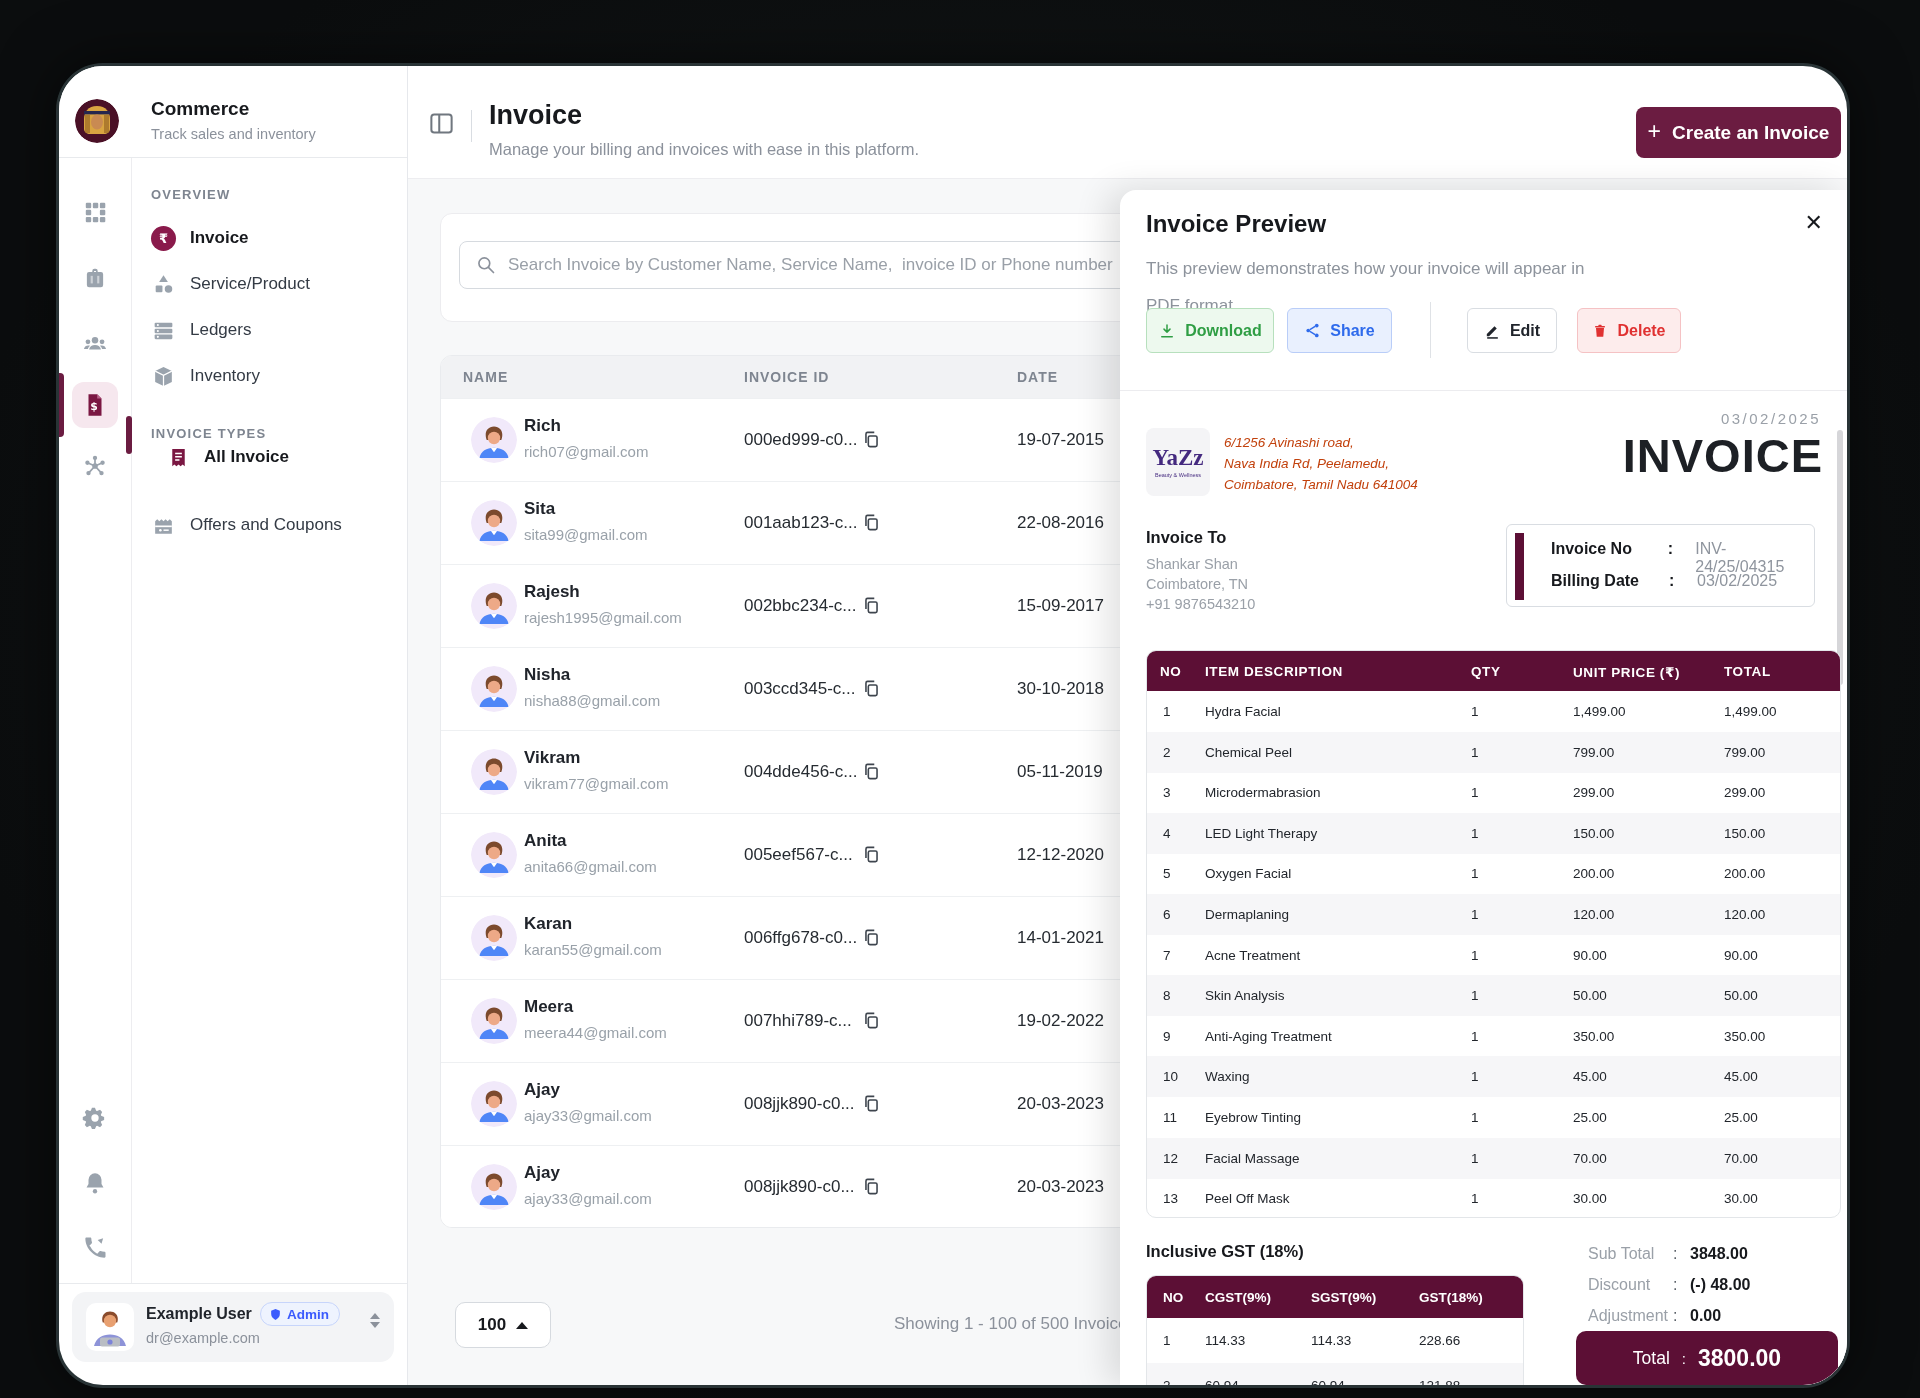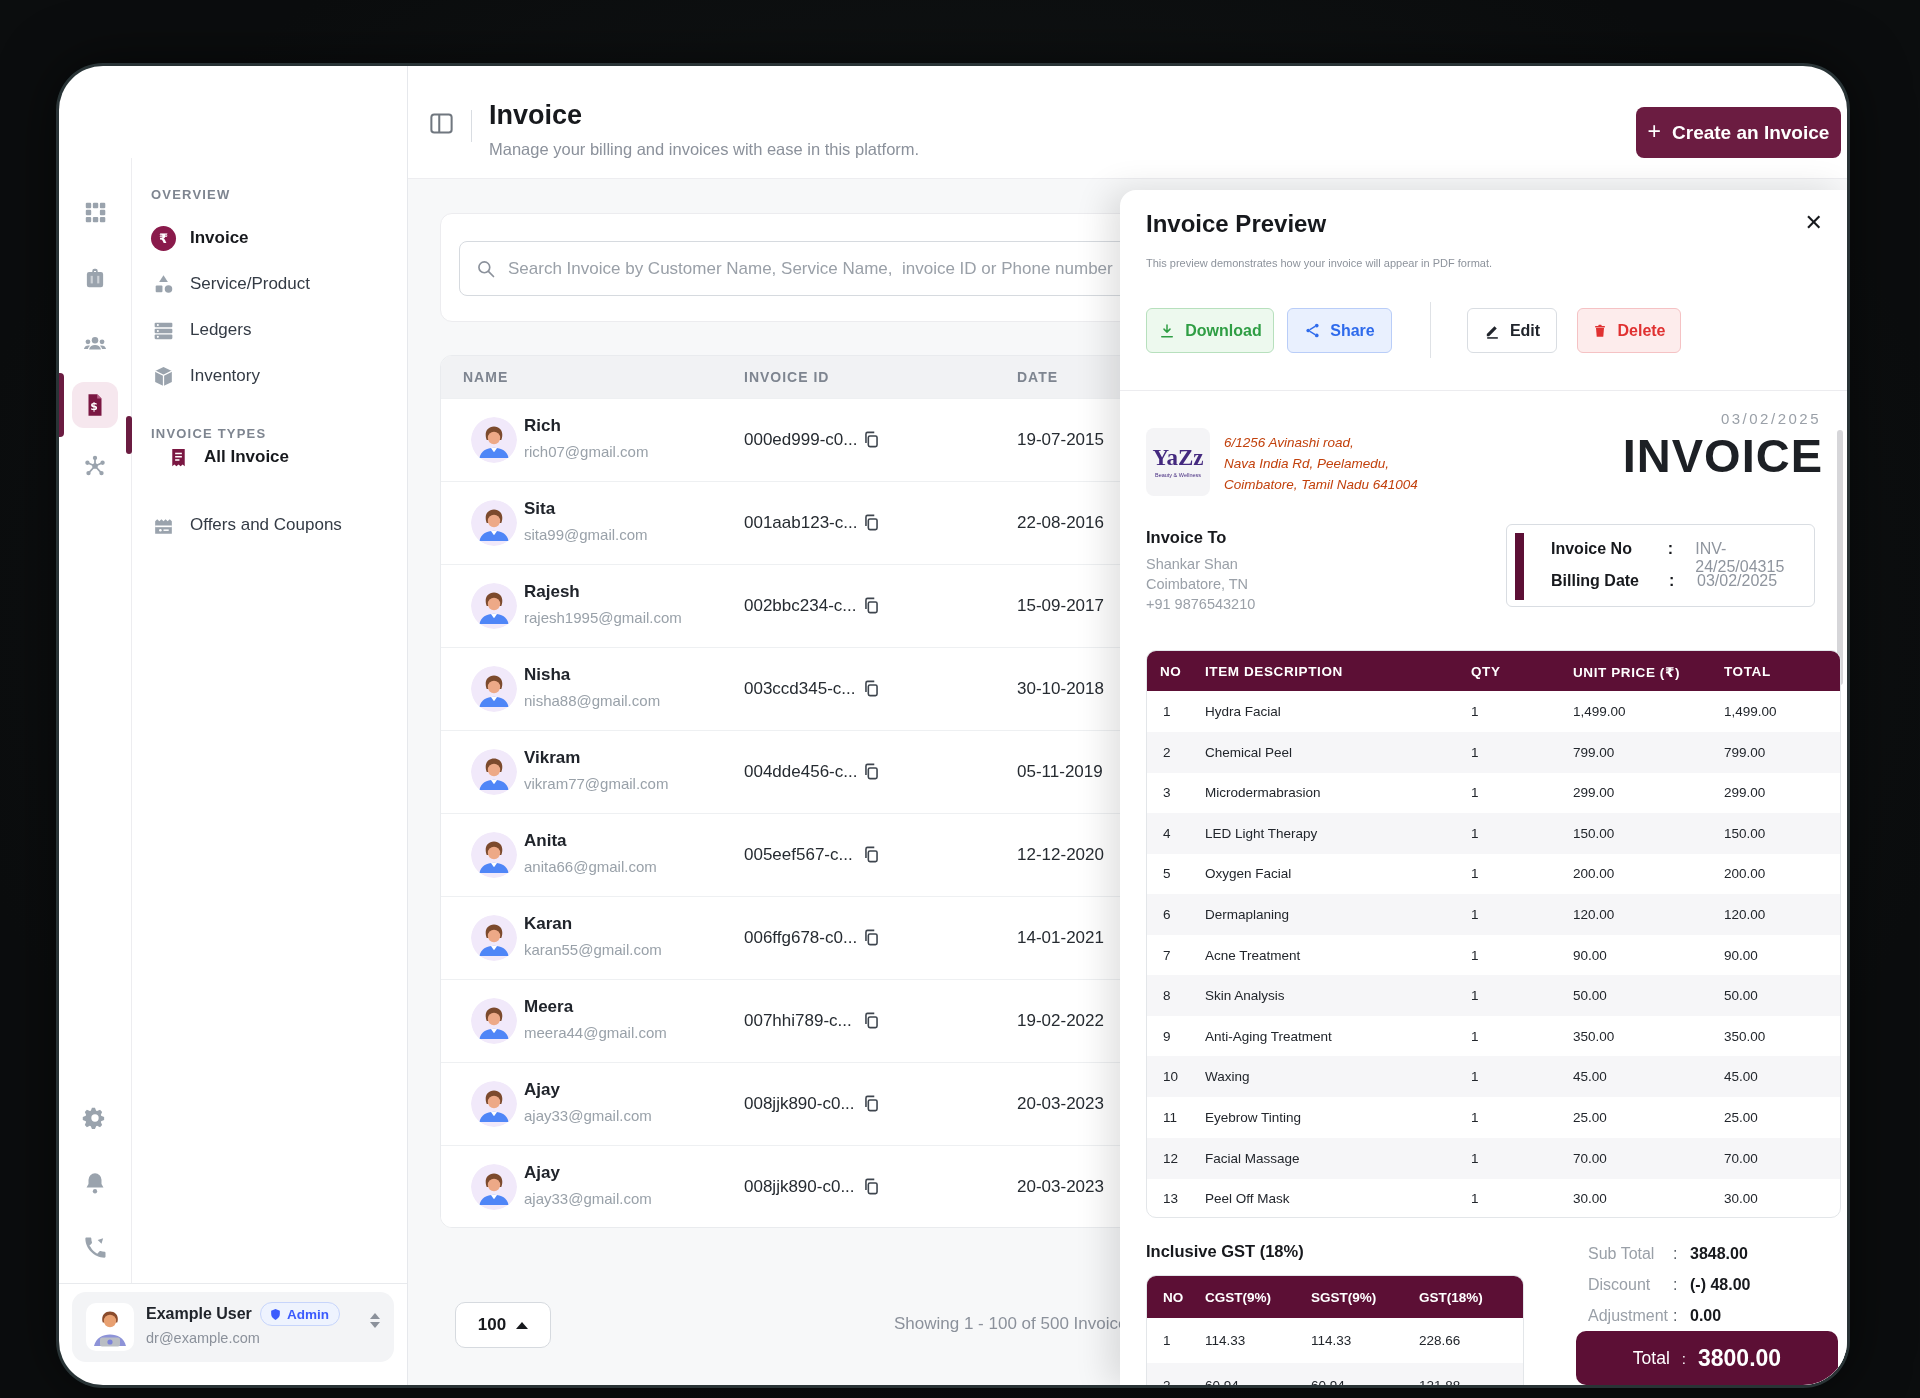--- a/index.html
+++ b/index.html
@@ -45,21 +45,21 @@
   .page-sub { left:430px; top:74px; font-size:16.5px; color:#8b919b; }
   .create-btn { left:1577px; top:41px; width:205px; height:51px; background:#6b1c41; border-radius:8px;
     display:flex; align-items:center; justify-content:center; gap:11px; color:#fff; cursor:pointer; }
   .create-btn .plus { font-size:23px; font-weight:400; line-height:1; margin-top:-2px; }
   .create-btn .txt { font-size:19px; font-weight:600; }
 
   .content-bg { left:349px; top:112px; right:0; bottom:0; background:#f7f8f9; border-top:1px solid #ededf0; }
 
   
   .search-card { left:381px; top:147px; width:860px; height:109px; background:#fff; border:1px solid #ececef; border-radius:12px; }
-  .search-box { position:absolute; left:18px; top:27px; width:824px; height:55px; border:1px solid #d6dadf;
+  .search-box { position:absolute; left:18px; top:27px; width:824px; height:48px; border:1px solid #d6dadf;
     border-radius:8px; display:flex; align-items:center; padding:0 16px; gap:12px; background:#fff; }
   .search-box input { border:none; outline:none; flex:1; font-size:17px; color:#3c434c;
     font-family:"Liberation Sans","DejaVu Sans",sans-serif; }
   .search-box input::placeholder { color:#9aa0a8; }
 
   .table-card { left:381px; top:289px; width:860px; height:873px; background:#fff; border:1px solid #e9ebee; border-radius:12px; overflow:hidden; }
   .thead { position:absolute; left:0; top:0; width:100%; height:42px; background:#f1f2f4; }
   .thead span { position:absolute; top:13px; font-size:14px; letter-spacing:1px; font-weight:600; color:#7e8590; }
   .inv-row { position:absolute; left:0; width:100%; height:83px; border-top:1px solid #eef0f2; cursor:pointer; background:#fff; }
   .inv-row .avatar { position:absolute; left:30px; top:18px; width:46px; height:46px; border-radius:50%; overflow:hidden; }
@@ -73,21 +73,21 @@
     display:flex; align-items:center; justify-content:center; gap:10px; cursor:pointer; }
   .psize-btn .v { font-size:17px; font-weight:700; color:#17191d; }
   .tri-up { width:0; height:0; border-left:6px solid transparent; border-right:6px solid transparent; border-bottom:7px solid #17191d; }
   .showing { left:835px; top:1248px; font-size:17px; color:#8b919b; white-space:nowrap; }
 
   
   .panel { left:1061px; top:124px; width:727px; height:1195px; background:#fff; border-radius:16px 0 0 0;
     box-shadow:-12px 0 34px rgba(0,0,0,.12); overflow:hidden; z-index:30; }
   .pv-title { left:26px; top:20px; font-size:24px; font-weight:700; color:#17191d; }
   .pv-close { right:24px; top:20px; font-size:22px; color:#17191d; cursor:pointer; }
-  .pv-sub { left:26px; top:60px; width:470px; font-size:11px; line-height:27px; color:#8d939c; }
+  .pv-sub { left:26px; top:60px; width:470px; font-size:17px; line-height:37px; color:#8d939c; }
   .pv-btn { position:absolute; top:118px; height:45px; border-radius:6px; display:flex; align-items:center;
     justify-content:center; gap:9px; font-size:16px; font-weight:600; cursor:pointer; }
   .btn-download { left:26px; width:128px; background:#edf9ee; border:1px solid #b7e0bd; color:#2f9e44; }
   .btn-share { left:167px; width:105px; background:#e9f0fe; border:1px solid #b9cdf8; color:#2f6bec; }
   .btn-vline { left:310px; top:112px; width:1px; height:56px; background:#dfe2e6; }
   .btn-edit { left:347px; width:90px; background:#fff; border:1px solid #d9dde2; color:#20242b; }
   .btn-delete { left:457px; width:104px; background:#fdecec; border:1px solid #f5c2c4; color:#e03131; }
   .pv-hr { left:0; top:200px; width:727px; height:1px; background:#ececef; }
   .pv-scrollbar { right:4px; top:240px; width:6px; height:255px; background:#d6d6d9; border-radius:3px; }
 
@@ -134,20 +134,34 @@
     display:flex; align-items:center; justify-content:center; gap:12px; color:#fff; }
   .total-box .l { font-size:17.5px; } .total-box .c { font-size:15px; } .total-box .v { font-size:23px; font-weight:700; }
 
   svg { display:block; }
 </style>
 </head>
 <body>
 
 <div id="window">
 
+  <div class="abs sb-header">
+    <div class="abs" style="left:16px;top:33px;width:44px;height:44px;border-radius:50%;overflow:hidden;">
+      <svg width="44" height="44" viewBox="0 0 44 44">
+        <circle cx="22" cy="22" r="22" fill="#4a1026"></circle>
+        <path d="M22 7 C13 7 9 13 9 20 L9 30 C9 33 12 35 15 35 L29 35 C32 35 35 33 35 30 L35 20 C35 13 31 7 22 7 Z" fill="#d9a441"></path>
+        <rect x="10" y="16" width="5" height="18" fill="#8a5a1e" opacity=".55"></rect>
+        <rect x="29" y="16" width="5" height="18" fill="#8a5a1e" opacity=".55"></rect>
+        <rect x="9" y="12" width="26" height="3.4" fill="#27274e"></rect>
+        <ellipse cx="22" cy="23" rx="6" ry="7.5" fill="#c98a52"></ellipse>
+      </svg>
+    </div>
+    <div class="abs app-name">Commerce</div>
+    <div class="abs app-tag">Track sales and inventory</div>
+  </div>
   <div class="abs vline-rail"></div>
   <div class="abs vline-nav"></div>
 
   <div class="abs rail-ic" style="top:133px;">
     <svg width="26" height="26" viewBox="0 0 24 24" fill="#9aa3ad">
         <rect x="3.5" y="3.5" width="5" height="5" rx="1"></rect>
         <rect x="10" y="3.5" width="5" height="5" rx="1"></rect>
         <rect x="16.5" y="3.5" width="5" height="5" rx="1"></rect>
         <rect x="3.5" y="10" width="5" height="5" rx="1"></rect>
         <rect x="16.5" y="10" width="5" height="5" rx="1"></rect>

